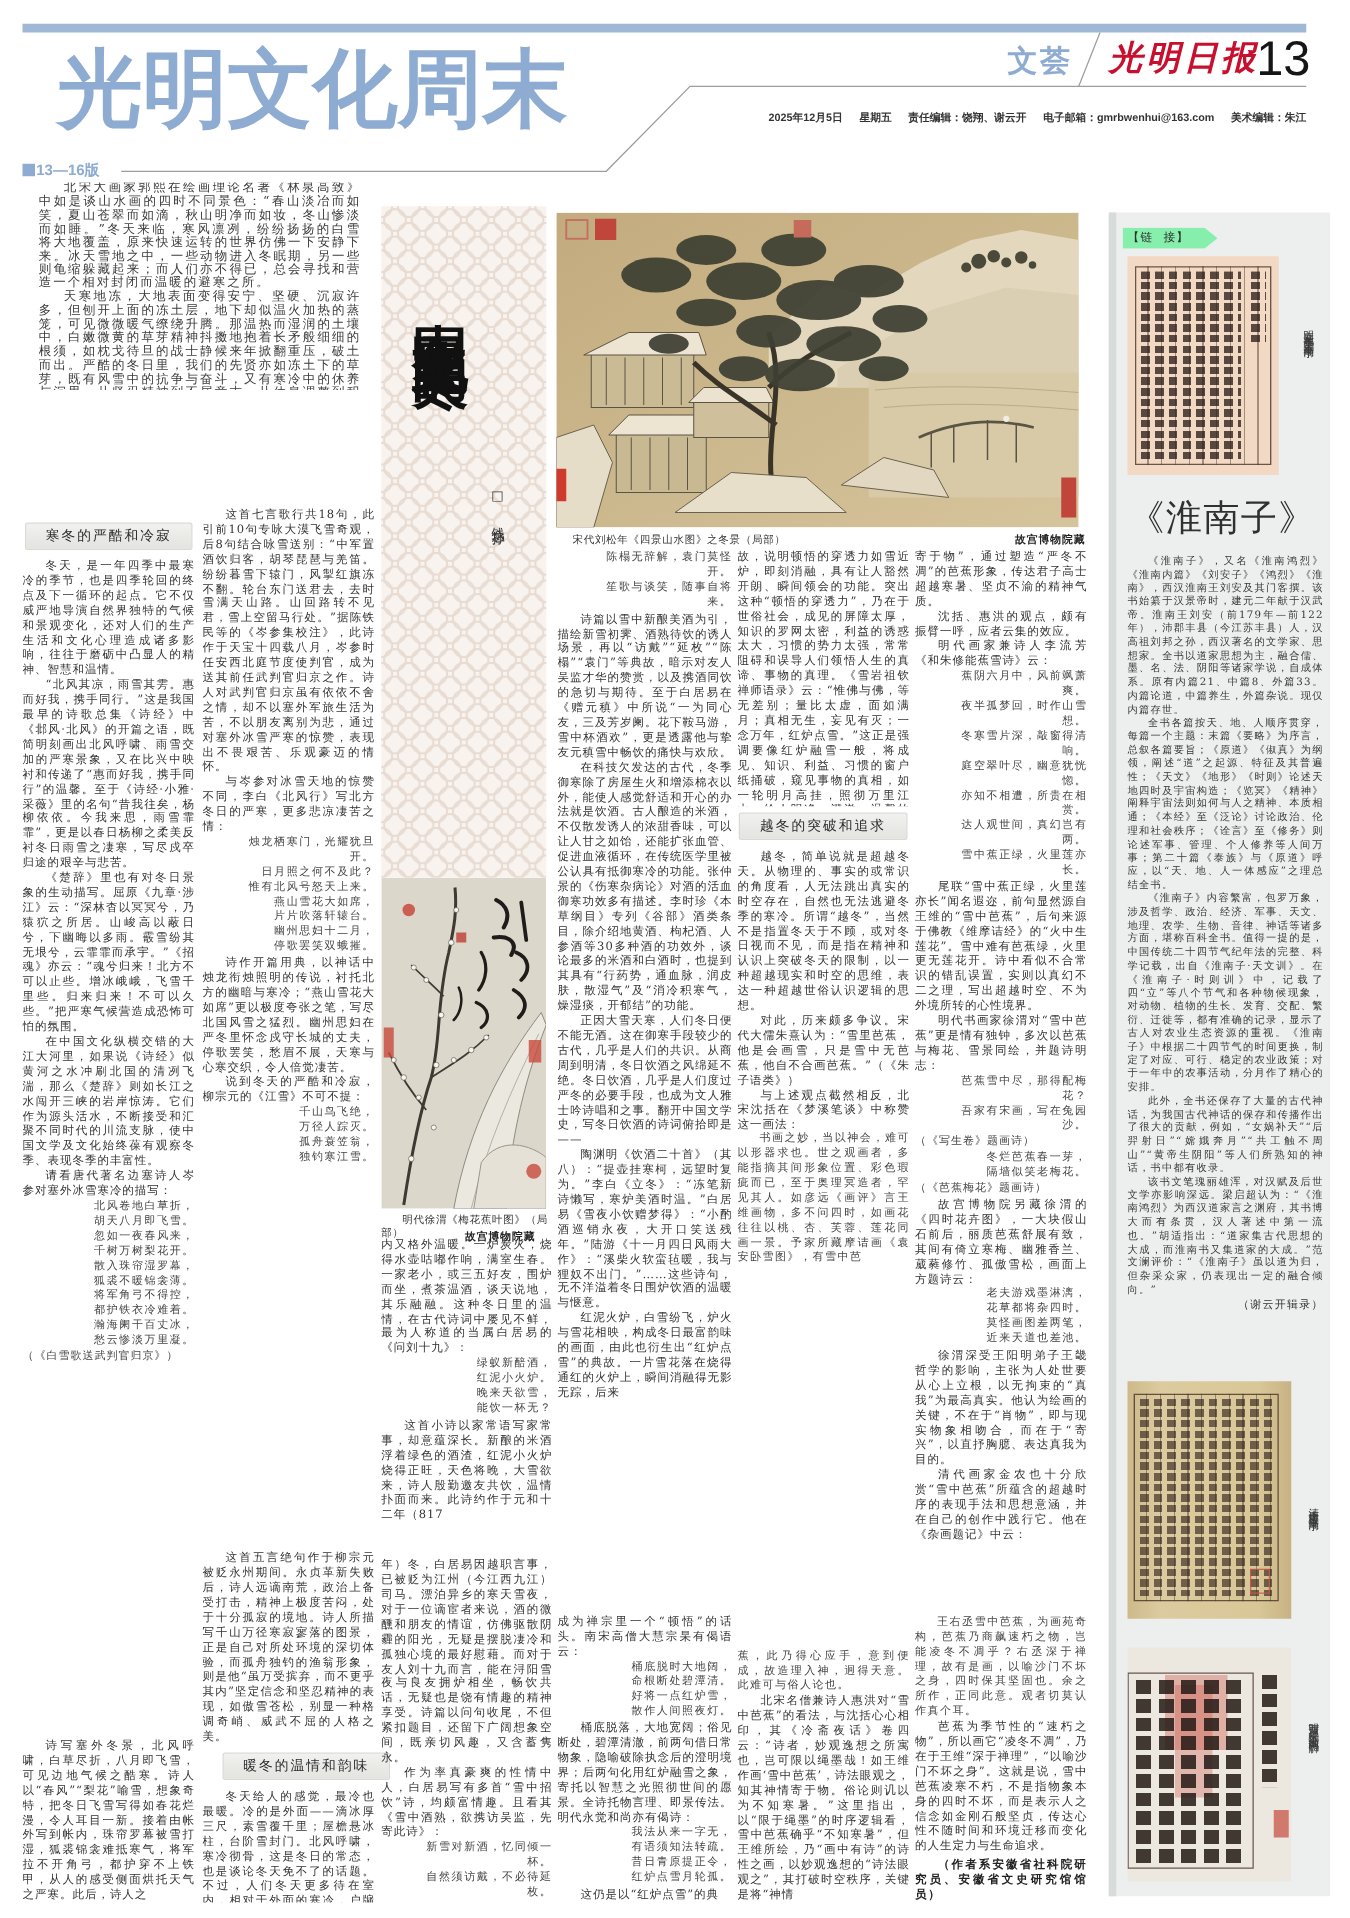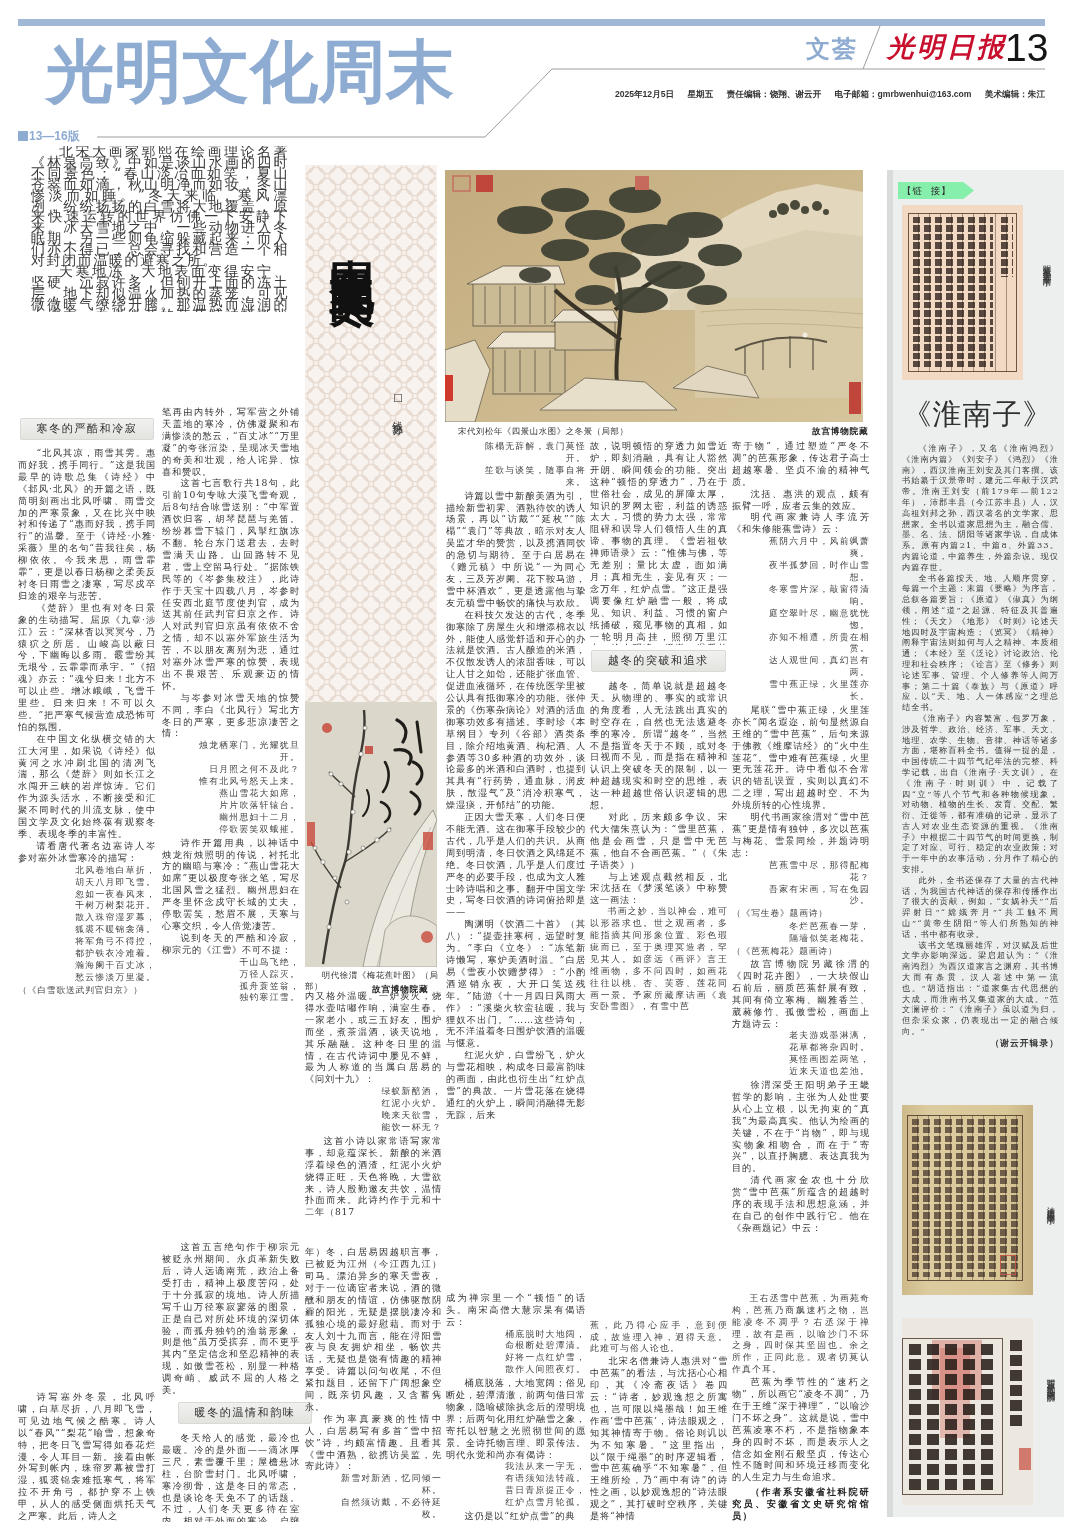--- a/index.html
+++ b/index.html
@@ -11,21 +11,21 @@
 .big-title{left:46px;top:36px;font-size:68px;line-height:70px;font-weight:bold;color:#8eabd1;white-space:nowrap;letter-spacing:0}
 .pages{left:18px;top:129px;font-family:"Liberation Sans",sans-serif;font-size:12px;font-weight:bold;color:#8eabd1;line-height:14px;white-space:nowrap}
 .pages .sq{display:inline-block;width:10px;height:10px;background:#8eabd1;margin-right:1px;vertical-align:-1px}
 .section-name{left:806px;top:35px;font-size:24px;line-height:28px;font-weight:bold;color:#8eabd1;letter-spacing:2px}
 .logo{left:887px;top:31px;font-size:27px;line-height:32px;font-style:italic;font-weight:bold;color:#c8102e;letter-spacing:3px;white-space:nowrap}
 .page-no{left:1005px;top:28px;font-family:"Liberation Sans",sans-serif;font-size:39px;line-height:40px;color:#151515}
 .dateline{right:35px;top:88px;font-family:"Liberation Sans",sans-serif;font-size:8.6px;font-weight:bold;color:#333;white-space:nowrap;line-height:12px}
 .dateline span{margin-left:11px}
 .dateline span:first-child{margin-left:0}
 
-.intro{left:31px;top:146px;width:258px;height:166px;font-size:14px;line-height:10.9px;letter-spacing:1.6px;color:#3a3a3a;text-align:justify;overflow:hidden}
+.intro{left:31px;top:146px;width:258px;height:166px;font-size:10px;line-height:10.9px;letter-spacing:1.6px;color:#3a3a3a;text-align:justify;overflow:hidden}
 .intro p{text-indent:2em}
 
 .title-panel{left:305px;top:165px;width:132px;height:537px;background-color:#f8f3ef;
  background-image:radial-gradient(circle,transparent 7.5px,#e7dbd2 8px,#e7dbd2 9.2px,transparent 9.7px),radial-gradient(circle,transparent 7.5px,#e7dbd2 8px,#e7dbd2 9.2px,transparent 9.7px);
  background-size:22px 22px;background-position:0 0,11px 11px}
 .title-text{position:absolute;left:22px;top:58px;writing-mode:vertical-rl;font-size:45px;line-height:50px;letter-spacing:4px;font-weight:bold;color:#111;white-space:nowrap}
 .author-box{position:absolute;left:86px;top:226px;writing-mode:vertical-rl;font-size:10.5px;line-height:14px;letter-spacing:2px;color:#333;white-space:nowrap}
 .author-box .mark{margin-bottom:8px;display:inline-block}
 
 .fig{overflow:hidden}
@@ -42,21 +42,21 @@
 .quote{text-indent:2em;font-size:8.8px;letter-spacing:1.2px;color:#454545}
 .quote.cont{text-indent:0}
 .author-credit{text-indent:2em;font-weight:bold;letter-spacing:1.4px;color:#222;margin-top:3px}
 .sec-head{position:absolute;height:22px;background:linear-gradient(#f1f1ef,#e3e3e0);border:1px solid #d9d9d5;border-radius:2px;text-align:center;font-size:11px;line-height:20px;letter-spacing:1.6px;color:#2c2c2c}
 
 .sidebar{left:887px;top:170px;width:177px;height:1347px;background:#edefee;border-left:6px solid #d7dbd9}
 .tag{left:898px;top:182px;width:76px;height:17px;background:#86efac;clip-path:polygon(0 0,86% 0,100% 50%,86% 100%,0 100%);font-size:9.4px;line-height:17px;font-weight:normal;color:#2e2e2e;padding-left:4px;letter-spacing:1px;white-space:pre}
 .side-title{left:895px;top:396px;width:165px;text-align:center;font-size:29px;line-height:36px;color:#303030;letter-spacing:1px}
 .side-text{left:902px;top:443px;width:157px;height:650px;font-size:8.2px;line-height:10.8px;letter-spacing:1px;color:#383838;text-align:justify;overflow:hidden}
 .side-text p{text-indent:2em}
-.side-credit{text-align:right;font-family:"Liberation Sans",sans-serif;font-weight:bold;font-size:8.8px;color:#333;margin-top:1px}
+.side-credit{text-align:right;font-family:"Liberation Sans",sans-serif;font-weight:normal;font-size:8.8px;color:#333;margin-top:1px}
 .vcap{writing-mode:vertical-rl;font-size:8.4px;letter-spacing:1.2px;line-height:10px;color:#3a3a3a;white-space:nowrap}
 
 .book{position:absolute;overflow:hidden}
 .book .frame{position:absolute;border:1.5px solid rgba(60,40,30,.75)}
 .book .rules{position:absolute;background:repeating-linear-gradient(to right,transparent 0 10px,rgba(70,50,40,.45) 10px 11px)}
 .book .chars{position:absolute;background:repeating-linear-gradient(to right,transparent 0 2px,rgba(45,30,25,.78) 2px 9px,transparent 9px 11px);
  -webkit-mask-image:repeating-linear-gradient(to bottom,#000 0 6px,transparent 6px 8.5px);mask-image:repeating-linear-gradient(to bottom,#000 0 6px,transparent 6px 8.5px)}
 .book .chars.big{background:repeating-linear-gradient(to right,transparent 0 3px,rgba(35,25,20,.85) 3px 15px,transparent 15px 18px);
  -webkit-mask-image:repeating-linear-gradient(to bottom,#000 0 11px,transparent 11px 15px);mask-image:repeating-linear-gradient(to bottom,#000 0 11px,transparent 11px 15px)}
 .seal{position:absolute;background:#c84a3c;opacity:.85}
@@ -195,20 +195,21 @@
   <rect x="118" y="130" width="10" height="18" fill="#c84a3c" opacity=".8"></rect>
   <circle cx="122" cy="235" r="6" fill="#c84a3c" opacity=".8"></circle>
 </svg>
 </div>
 <div class="abs caption" style="left:305px;top:970px;width:134px;text-indent:2em">明代徐渭《梅花蕉叶图》（局部）</div>
 <div class="abs credit-b" style="left:372px;top:984px">故宫博物院藏</div>
 
 <div class="sec-head" style="left:20px;top:418px;width:134px">寒冬的严酷和冷寂</div>
 <div class="col" style="left:18px;top:447px;width:138px;height:1075px">
   <div class="seg-top">
+    <p class="t">冬天，是一年四季中最寒冷的季节，也是四季轮回的终点及下一循环的起点。它不仅威严地导演自然界独特的气候和景观变化，还对人们的生产生活和文化心理造成诸多影响，往往于磨砺中凸显人的精神、智慧和温情。</p>
     <p class="t">“北风其凉，雨雪其雱。惠而好我，携手同行。”这是我国最早的诗歌总集《诗经》中《邶风·北风》的开篇之语，既简明刻画出北风呼啸、雨雪交加的严寒景象，又在比兴中映衬和传递了“惠而好我，携手同行”的温馨。至于《诗经·小雅·采薇》里的名句“昔我往矣，杨柳依依。今我来思，雨雪霏霏”，更是以春日杨柳之柔美反衬冬日雨雪之凄寒，写尽戍卒归途的艰辛与悲苦。</p>
     <p class="t">《楚辞》里也有对冬日景象的生动描写。屈原《九章·涉江》云：“深林杳以冥冥兮，乃猿狖之所居。山峻高以蔽日兮，下幽晦以多雨。霰雪纷其无垠兮，云霏霏而承宇。”《招魂》亦云：“魂兮归来！北方不可以止些。增冰峨峨，飞雪千里些。归来归来！不可以久些。”把严寒气候营造成恐怖可怕的氛围。</p>
     <p class="t">在中国文化纵横交错的大江大河里，如果说《诗经》似黄河之水冲刷北国的清冽飞湍，那么《楚辞》则如长江之水闯开三峡的岩岸惊涛。它们作为源头活水，不断接受和汇聚不同时代的川流支脉，使中国文学及文化始终葆有观察冬季、表现冬季的丰富性。</p>
     <p class="t">请看唐代著名边塞诗人岑参对塞外冰雪寒冷的描写：</p>
     <div class="poem">北风卷地白草折，
 胡天八月即飞雪。
 忽如一夜春风来，
 千树万树梨花开。
 散入珠帘湿罗幕，
 狐裘不暖锦衾薄。
@@ -218,21 +219,20 @@
 愁云惨淡万里凝。</div>
     <div class="src">（《白雪歌送武判官归京》）</div>
   </div>
   <div class="seg-bot">
     <p class="t">诗写塞外冬景，北风呼啸，白草尽折，八月即飞雪，可见边地气候之酷寒。诗人以“春风”“梨花”喻雪，想象奇特，把冬日飞雪写得如春花烂漫，令人耳目一新。接着由帐外写到帐内，珠帘罗幕被雪打湿，狐裘锦衾难抵寒气，将军拉不开角弓，都护穿不上铁甲，从人的感受侧面烘托天气之严寒。此后，诗人之</p>
   </div>
 </div>
 
 <div class="col" style="left:162px;top:406px;width:138px;height:990px">
   <div class="seg-top">
-    <p class="cont">笔再由内转外，写军营之外铺天盖地的寒冷，仿佛凝聚和布满惨淡的愁云，“百丈冰”“万里凝”的夸张渲染，呈现冰天雪地的奇美和壮观，给人诧异、惊喜和赞叹。</p>
     <p class="t">这首七言歌行共18句，此引前10句专咏大漠飞雪奇观，后8句结合咏雪送别：“中军置酒饮归客，胡琴琵琶与羌笛。纷纷暮雪下辕门，风掣红旗冻不翻。轮台东门送君去，去时雪满天山路。山回路转不见君，雪上空留马行处。”据陈铁民等的《岑参集校注》，此诗作于天宝十四载八月，岑参时任安西北庭节度使判官，成为送其前任武判官归京之作。诗人对武判官归京虽有依依不舍之情，却不以塞外军旅生活为苦，不以朋友离别为悲，通过对塞外冰雪严寒的惊赞，表现出不畏艰苦、乐观豪迈的情怀。</p>
     <p class="t">与岑参对冰雪天地的惊赞不同，李白《北风行》写北方冬日的严寒，更多悲凉凄苦之情：</p>
     <div class="poem">烛龙栖寒门，光耀犹旦开。
 日月照之何不及此？
 惟有北风号怒天上来。
 燕山雪花大如席，
 片片吹落轩辕台。
 幽州思妇十二月，
 停歌罢笑双蛾摧。</div>
     <p class="t">诗作开篇用典，以神话中烛龙衔烛照明的传说，衬托北方的幽暗与寒冷；“燕山雪花大如席”更以极度夸张之笔，写尽北国风雪之猛烈。幽州思妇在严冬里怀念戍守长城的丈夫，停歌罢笑，愁眉不展，天寒与心寒交织，令人倍觉凄苦。</p>

